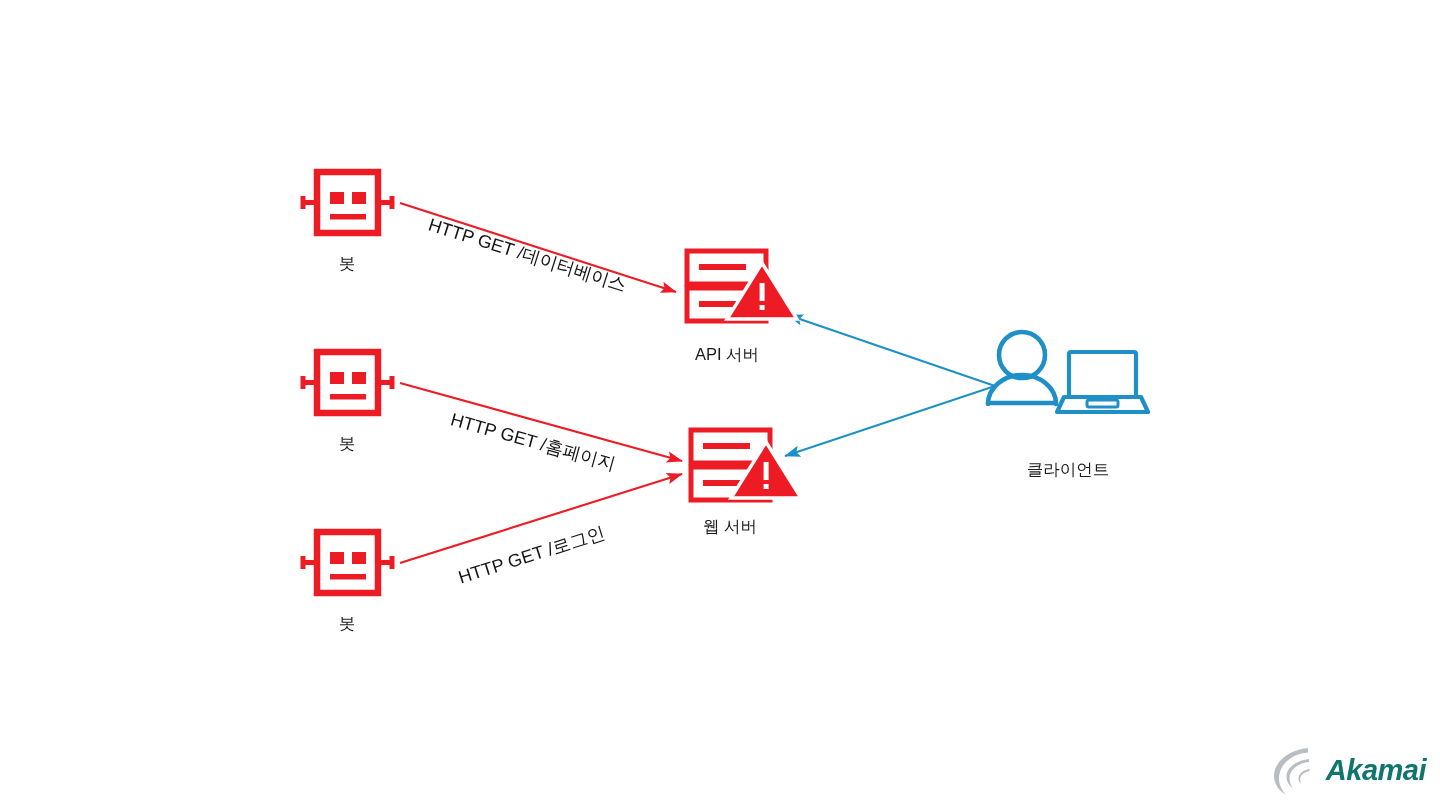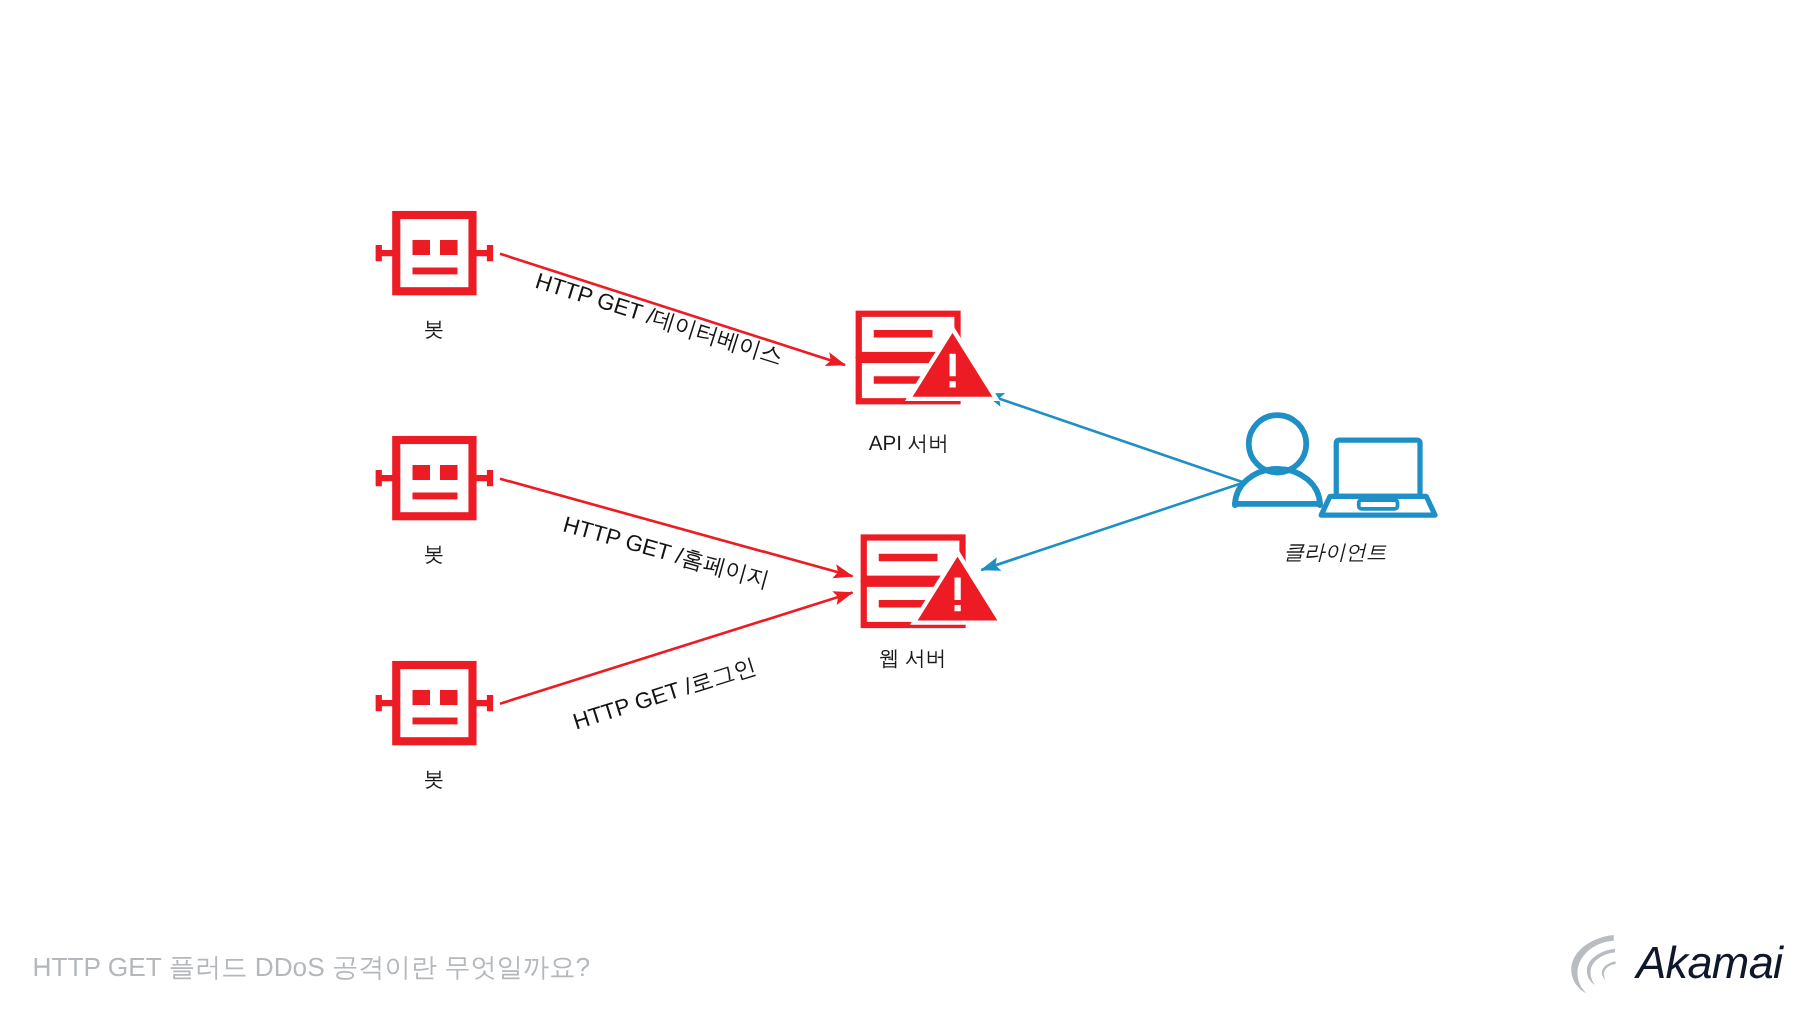--- a/index.html
+++ b/index.html
@@ -110,24 +110,24 @@
     position: absolute;
     right: 14px;
     top: 742px;
     z-index: 4;
     display: flex;
     align-items: center;
     gap: 2px;
   }
   #brand-wordmark {
     font-family: "Liberation Sans", "DejaVu Sans", sans-serif;
-    font-size: 36px;
-    font-weight: normal;
+    font-size: 29px;
+    font-weight: bold;
     font-style: italic;
-    color: #0f172a;
+    color: #0f766e;
     letter-spacing: -0.5px;
     line-height: 1;
   }
 </style>
 </head>
 <body>
 
 <div id="stage">
 
   <div id="code-bg">
@@ -226,27 +226,26 @@
     </g>
   </svg>
 
   <div class="node-label" style="left:347px; top:253px;">봇</div>
   <div class="node-label" style="left:347px; top:433px;">봇</div>
   <div class="node-label" style="left:347px; top:613px;">봇</div>
 
   <div class="node-label" style="left:727px; top:344px;">API 서버</div>
   <div class="node-label" style="left:730px; top:516px;">웹 서버</div>
 
-  <div class="node-label" style="left:1068px; top:431px;font-style:italic;">클라이언트</div>
+  <div class="node-label" style="left:1068px; top:459px;">클라이언트</div>
 
   <div class="edge-label" style="left:429px; top:224px; transform:translateY(-50%) rotate(17.5deg);">HTTP GET /데이터베이스</div>
   <div class="edge-label" style="left:451px; top:419px; transform:translateY(-50%) rotate(15.5deg);">HTTP GET /홈페이지</div>
   <div class="edge-label" style="left:459px; top:578px; transform:translateY(-50%) rotate(-17.5deg);">HTTP GET /로그인</div>
 
-  <div id="caption">HTTP GET 플러드 DDoS 공격이란 무엇일까요?</div>
 
   <div id="brand">
     <svg width="56" height="56" viewBox="0 0 56 56">
       <path d="M40,6 C20,8 6,20.5 6,33.5 C6,42 11,49 18,52.5 C13.5,48 11,42.5 11,36.5 C11,23 23.5,11.5 40,10.5 Z" fill="#b9bdc1"></path>
       <path d="M41,17 C28,18.5 18.5,26 18.5,34.5 C18.5,39.5 21,43.5 25,46 C22.5,43 21.5,39.5 21.5,36 C21.5,28 29.5,21 41,20 Z" fill="#b9bdc1"></path>
       <path d="M41.5,27 C35,28.2 30.5,32 30.5,36.2 C30.5,38.5 31.5,40.5 33.5,42 C32.5,40.3 32.2,38.7 32.2,37 C32.2,33.3 36,29.8 41.5,29.2 Z" fill="#b9bdc1"></path>
     </svg>
     <span id="brand-wordmark">Akamai</span>
   </div>
 

